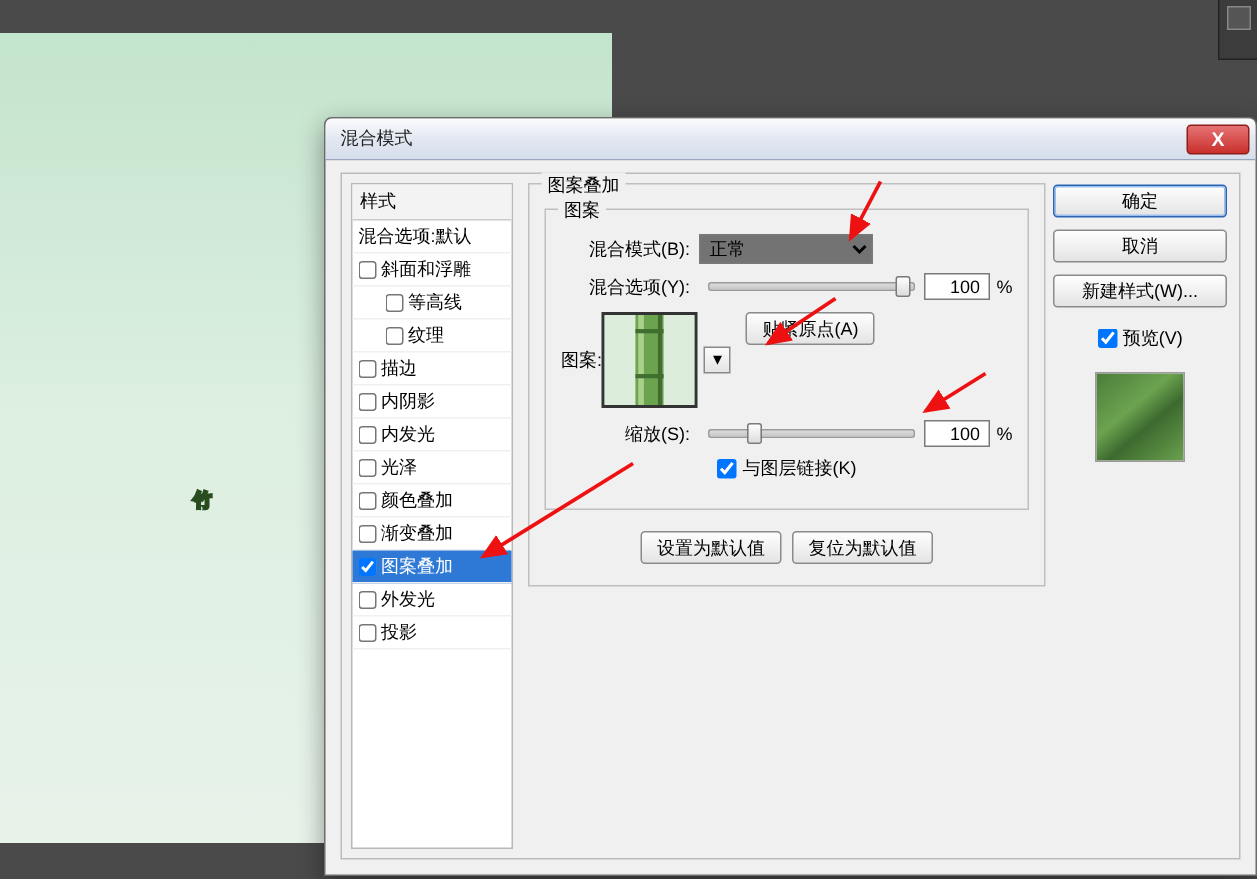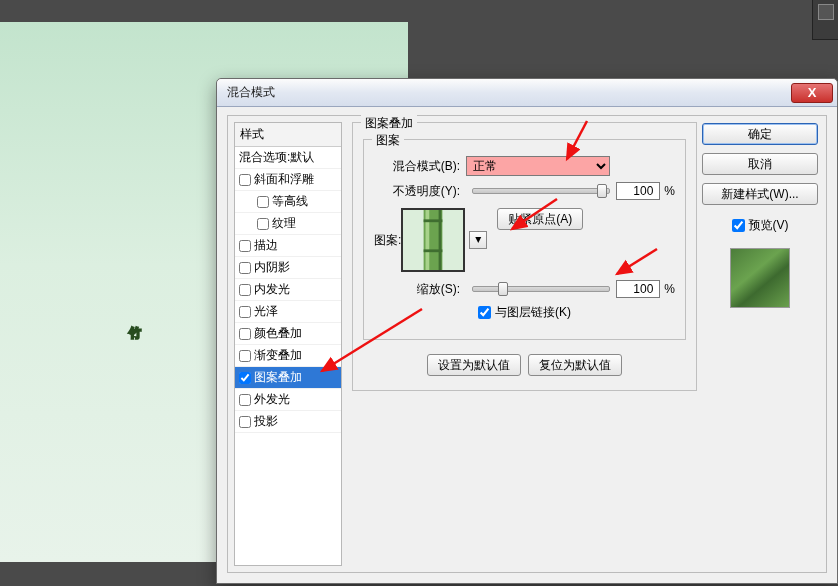--- a/index.html
+++ b/index.html
@@ -39,21 +39,21 @@
 .styles-col .row .lbl{ white-space:nowrap; }
 .styles-col .row.indent { padding-left:22px; }
 .styles-col .row.sel { background:#2e78d6; color:#fff; }
 
 .center-panel { position:absolute; left:124px; top:6px; width:345px; bottom:6px; }
 .fieldset { position:relative; border:1px solid #bfbfbf; padding:10px 10px 14px 10px; }
 .fieldset .legend { position:absolute; top:-8px; left:8px; background:#f0f0f0; padding:0 4px; }
 .fieldset-inner { margin-top:6px; }
 .frow { display:flex; align-items:center; margin:6px 0; }
 .frow .flabel { width:86px; text-align:right; margin-right:6px; }
-select { border:1px solid #7a7a7a; background:#fca5a5; height:20px; width:144px; padding:0 2px; }
+select { border:1px solid #7a7a7a; background:#737373; height:20px; width:116px; padding:0 2px; }
 .slider { flex:1; height:6px; background:linear-gradient(180deg,#dadada,#c7c7c7); border:1px solid #9a9a9a; border-radius:2px; position:relative; margin:0 6px; }
 .slider .thumb { position:absolute; top:-5px; width:10px; height:14px; background:linear-gradient(180deg,#fefefe,#dcdcdc); border:1px solid #7a7a7a; border-radius:2px; }
 .valbox { width:44px; height:18px; border:1px solid #7a7a7a; background:#fff; text-align:right; padding:1px 6px; }
 .pct { margin-left:4px; }
 
 .pattern-row { display:flex; align-items:flex-start; margin:8px 0; }
 .pattern-swatch { width:64px; height:64px; border:2px solid #333; background:#dfeee2; margin-right:4px; position:relative;}
 .pattern-swatch svg{ width:100%; height:100%; }
 .dd-btn { width:18px; height:18px; border:1px solid #888; background:linear-gradient(180deg,#fcfcfc,#e4e4e4); text-align:center; line-height:15px; margin-right:10px; cursor:pointer; align-self:center;}
 .std-btn { height:22px; padding:0 10px; border:1px solid #8a8a8a; background:linear-gradient(180deg,#fefefe,#e4e4e4); border-radius:3px; cursor:pointer; }
@@ -160,21 +160,21 @@
           <span class="legend">图案</span>
 
           <div class="frow">
             <span class="flabel">混合模式(B):</span>
             <select>
               <option>正常</option>
             </select>
           </div>
 
           <div class="frow">
-            <span class="flabel">不透明度(Y):</span>
+            <span class="flabel">混合选项(Y):</span>
             <div class="slider">
                 <div class="thumb" style="left:calc(100% - 12px)"></div>
               </div>
             <input class="valbox" value="100" style="">
             <span class="pct">%</span>
           </div>
 
           <div class="pattern-row">
             <span class="flabel" style="align-self:center">图案:</span>
             <div class="pattern-swatch">

